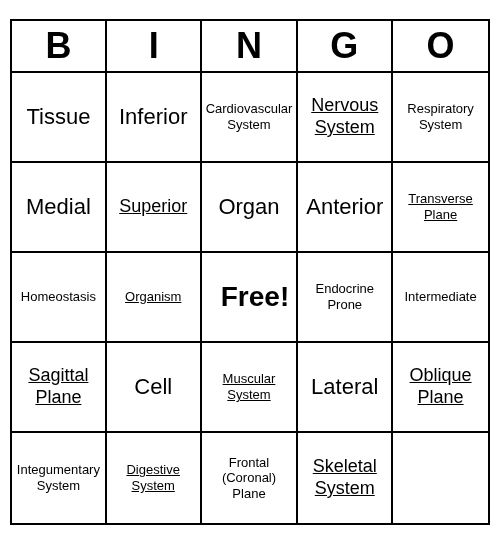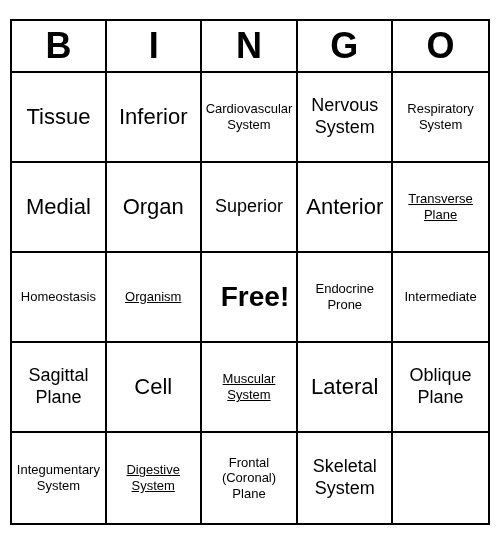--- a/index.html
+++ b/index.html
@@ -69,20 +69,21 @@
     .cell-text {
       line-height: 1.2;
     }
 
     .size-large {
       font-size: 22px;
     }
 
     .size-medium {
       font-size: 18px;
+      text-decoration: underline;
     }
 
     .size-small {
       font-size: 13px;
       text-decoration: underline;
     }
 
     .size-xsmall {
       font-size: 13px;
     }
@@ -117,24 +118,24 @@
       <div class="bingo-cell">
         <span class="cell-text size-medium">Nervous System</span>
       </div>
       <div class="bingo-cell">
         <span class="cell-text size-xsmall">Respiratory System</span>
       </div>
       <div class="bingo-cell">
         <span class="cell-text size-large">Medial</span>
       </div>
       <div class="bingo-cell">
-        <span class="cell-text size-large">Organ</span>
+        <span class="cell-text size-medium">Superior</span>
       </div>
       <div class="bingo-cell">
-        <span class="cell-text size-medium">Superior</span>
+        <span class="cell-text size-large">Organ</span>
       </div>
       <div class="bingo-cell">
         <span class="cell-text size-large">Anterior</span>
       </div>
       <div class="bingo-cell">
         <span class="cell-text size-small">Transverse Plane</span>
       </div>
       <div class="bingo-cell">
         <span class="cell-text size-xsmall">Homeostasis</span>
       </div>

